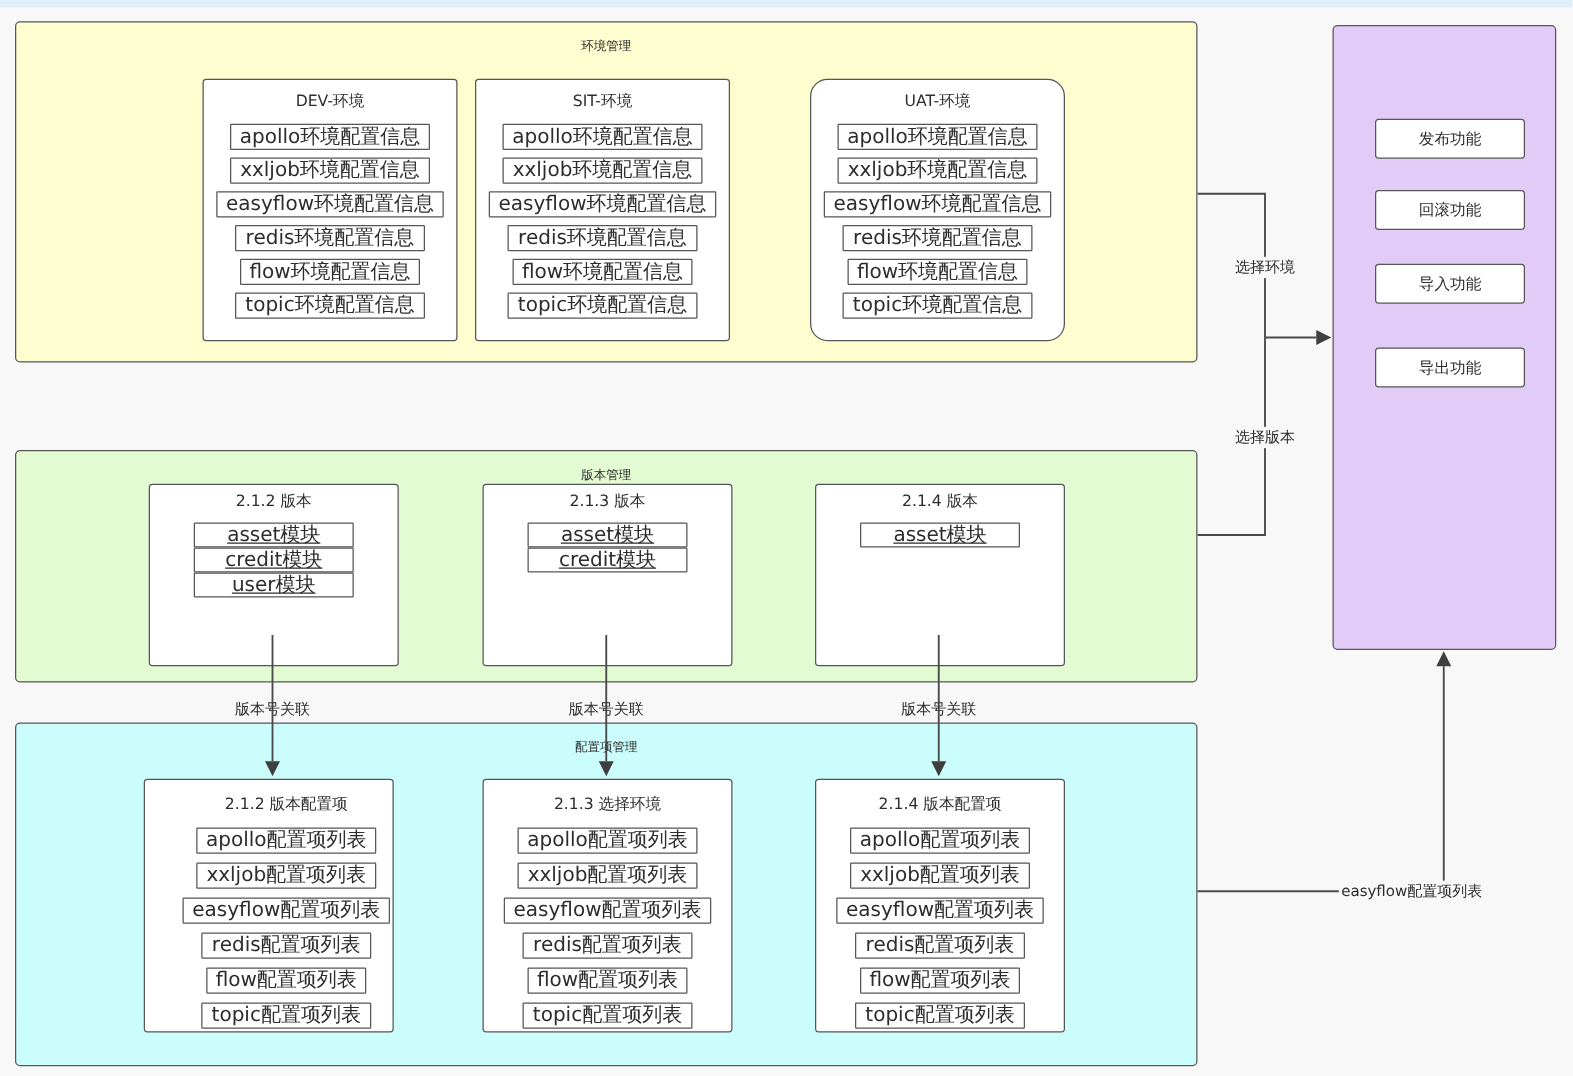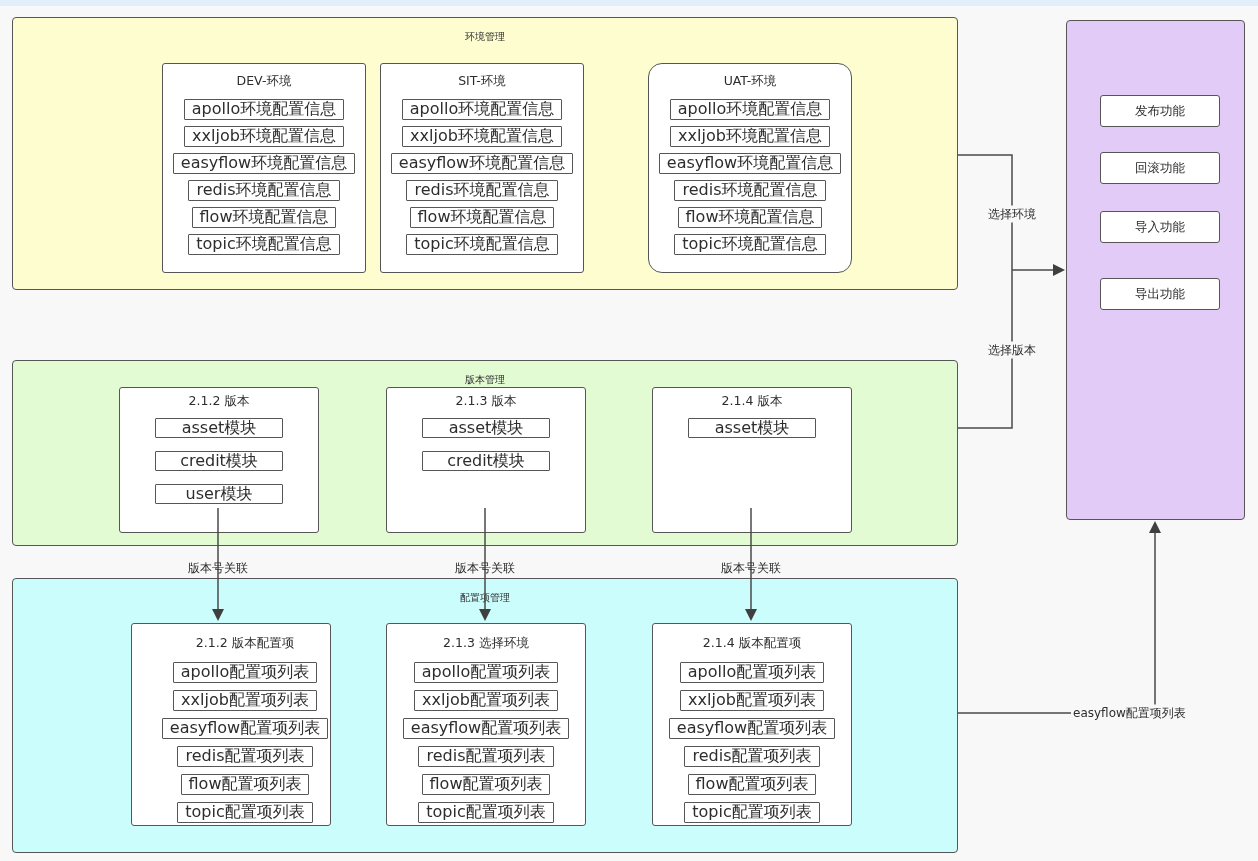--- a/index.html
+++ b/index.html
@@ -32,21 +32,21 @@
     white-space:nowrap;font-size:16px;color:#2d2d2d;
   }
   
   .env-group{width:204px;height:210px;}
   .env-group .group-title{margin-top:8px;}
   .env-group .items{margin-top:9px;gap:6px;}
   .env-group .node-item{height:21px;}
   
   .ver-group{width:200px;height:146px;}
   .ver-group .group-title{margin-top:4px;}
-  .ver-group .items{margin-top:8px;gap:13px;}
+  .ver-group .items{margin-top:8px;text-decoration:underline;}
   .ver-group .node-item{height:20px;}
   
   .cfg-group{width:200px;height:203px;}
   .cfg-group .group-title{margin-top:10px;}
   .cfg-group .items{margin-top:10px;gap:7px;}
   .cfg-group .node-item{height:21px;}
 
   .func-button{
     position:absolute;left:33px;width:120px;height:32px;background:#fff;
     border:1.5px solid #565656;border-radius:3px;box-sizing:border-box;
@@ -131,21 +131,21 @@
       <div class="group-title">2.1.4 版本</div>
       <div class="items">
         <div class="node-item">asset模块</div>
       </div>
     </div>
   </div>
 
   <div class="container config-container">
     <div class="container-title">配置项管理</div>
 
-    <div class="group cfg-group" style="left:118px;top:44px;padding-left:28px;">
+    <div class="group cfg-group" style="left:102px;top:44px;padding-left:28px;">
       <div class="group-title">2.1.2 版本配置项</div>
       <div class="items">
         <div class="node-item">apollo配置项列表</div>
         <div class="node-item">xxljob配置项列表</div>
         <div class="node-item">easyflow配置项列表</div>
         <div class="node-item">redis配置项列表</div>
         <div class="node-item">flow配置项列表</div>
         <div class="node-item">topic配置项列表</div>
       </div>
     </div>

